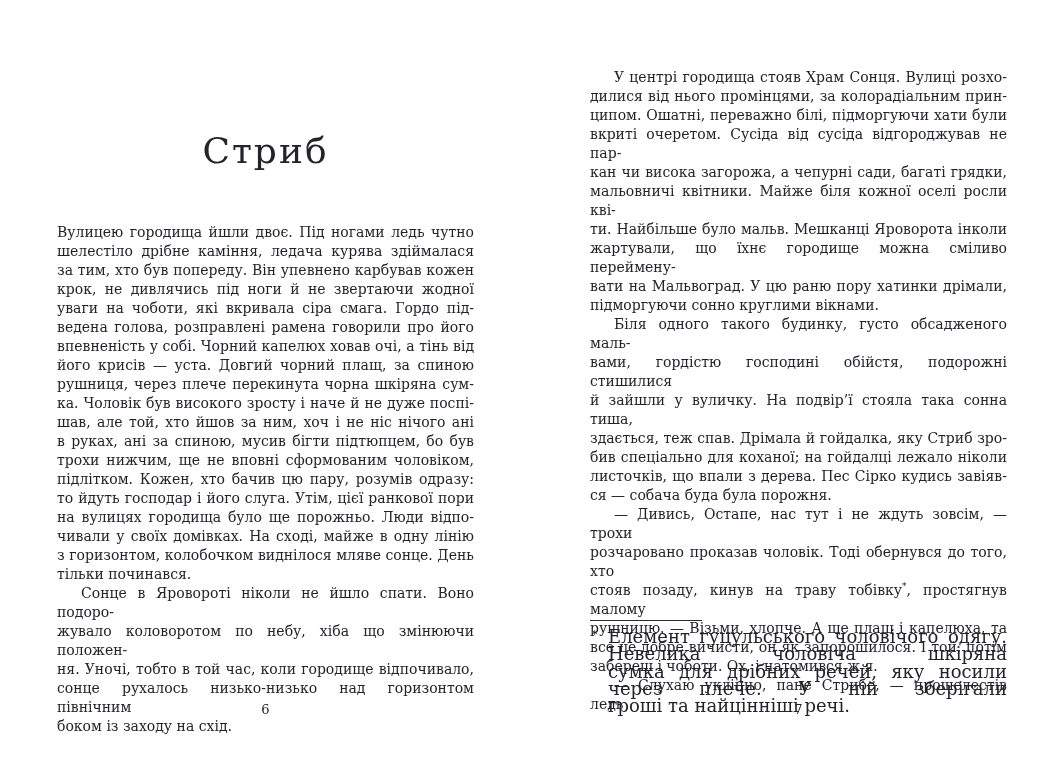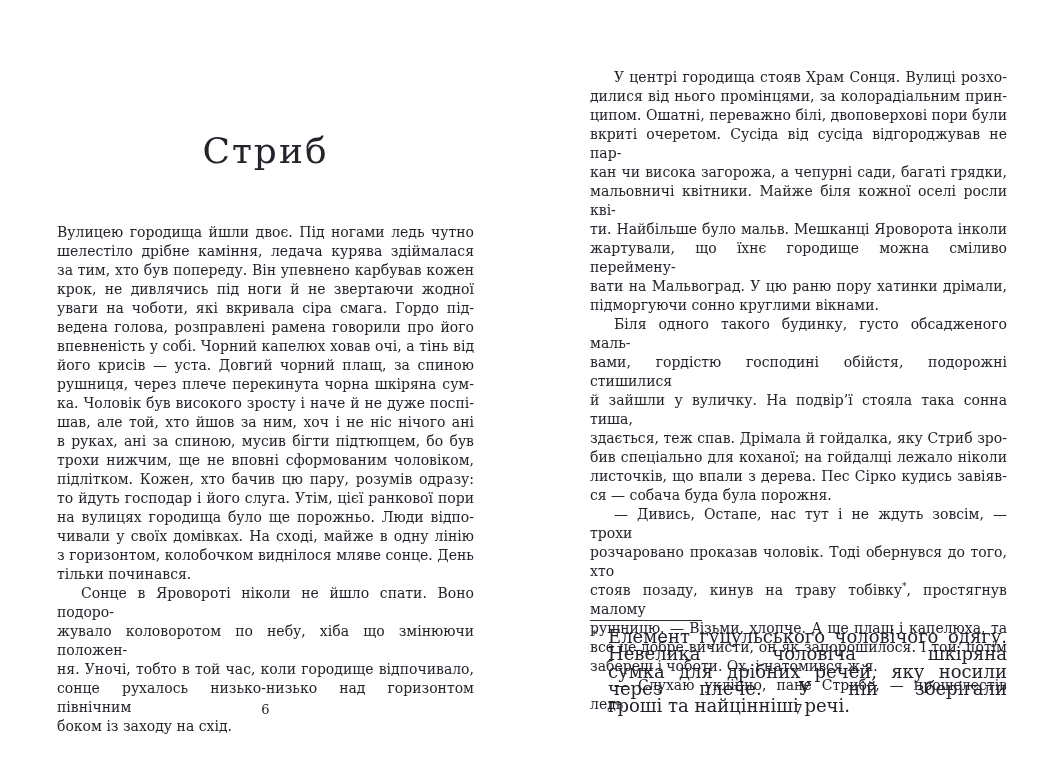--- a/index.html
+++ b/index.html
@@ -99,21 +99,21 @@
         </div>
       </div>
     <div class="page-number">6</div>
   </section>
 
   <section class="page page-right">
     <div class="body-block body-right" id="right-body">
         <div class="paragraph">
           <div class="line indent">У центрі городища стояв Храм Сонця. Вулиці розхо-</div>
           <div class="line">дилися від нього промінцями, за колорадіальним прин-</div>
-          <div class="line">ципом. Ошатні, переважно білі, двоповерхові пори були</div>
+          <div class="line">ципом. Ошатні, переважно білі, підморгуючи хати були</div>
           <div class="line">вкриті очеретом. Сусіда від сусіда відгороджував не пар-</div>
           <div class="line">кан чи висока загорожа, а чепурні сади, багаті грядки,</div>
           <div class="line">мальовничі квітники. Майже біля кожної оселі росли кві-</div>
           <div class="line">ти. Найбільше було мальв. Мешканці Яроворота інколи</div>
           <div class="line">жартували, що їхнє городище можна сміливо переймену-</div>
           <div class="line">вати на Мальвоград. У цю раню пору хатинки дрімали,</div>
           <div class="line last">підморгуючи сонно круглими вікнами.</div>
         </div>
         <div class="paragraph">
           <div class="line indent">Біля одного такого будинку, густо обсадженого маль-</div>

